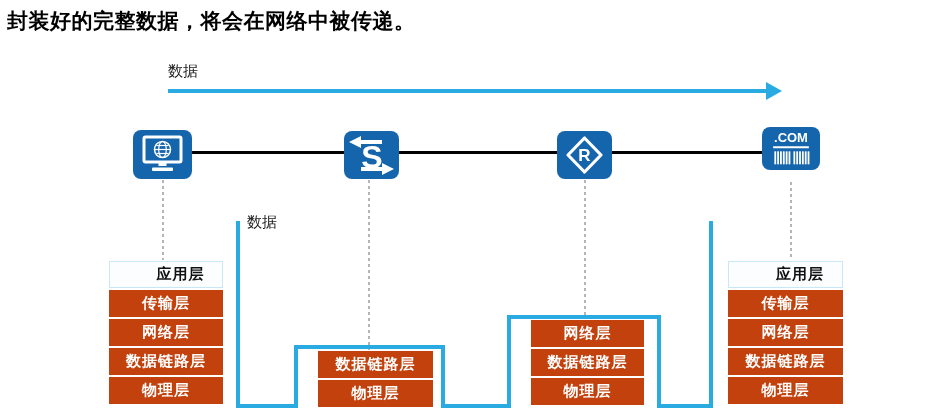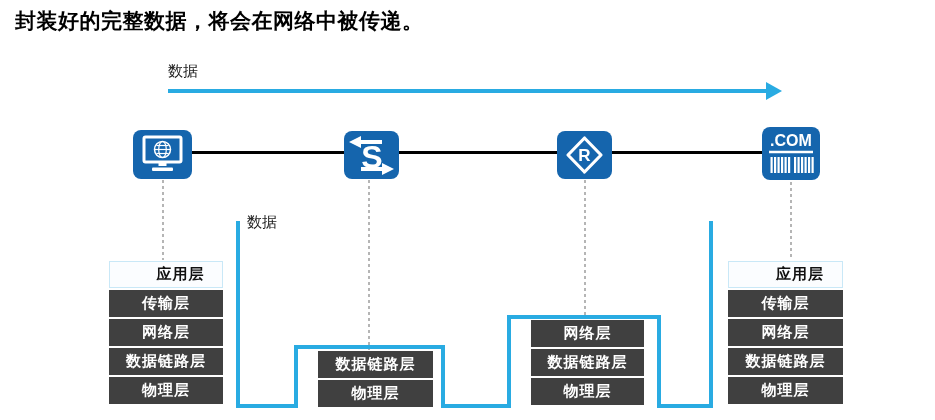--- a/index.html
+++ b/index.html
@@ -2,37 +2,37 @@
 <html><head>
 <meta charset="utf-8">
 <style>
   html,body{margin:0;padding:0;background:#fff;}
   #canvas{
     position:relative;width:935px;height:420px;overflow:hidden;background:#fff;
     font-family:"Liberation Sans","DejaVu Sans",sans-serif;
   }
   .abs{position:absolute;}
   #title{
-    left:7px;top:7px;font-size:21px;font-weight:bold;color:#000;letter-spacing:0.5px;white-space:nowrap;margin-left:8px;
+    left:7px;top:7px;font-size:21px;font-weight:bold;color:#000;letter-spacing:0.5px;white-space:nowrap;
   }
   .small-label{font-size:15px;font-weight:normal;color:#1a1a1a;white-space:nowrap;}
   
   #top-arrow-line{left:168px;top:89px;width:600px;height:4px;background:#29ABE2;}
   #top-arrow-head{
     left:766px;top:82px;width:0;height:0;
     border-left:16px solid #29ABE2;border-top:9px solid transparent;border-bottom:9px solid transparent;
   }
   
   #backbone-line{left:162px;top:151px;width:630px;height:3px;background:#000;}
   
   .device{background:#1565AD;border-radius:8px;z-index:3;}
   #device-host-left{left:133px;top:130px;width:59px;height:49px;}
   #device-switch{left:344px;top:131px;width:55px;height:48px;}
   #device-router{left:557px;top:131px;width:55px;height:48px;}
-  #device-server{left:762px;top:127px;width:58px;height:53px;}
+  #device-server{left:762px;top:127px;width:58px;height:43px;}
   .device svg{display:block;width:100%;height:100%;}
   
   .dotted-v{
     width:2px;
     background:repeating-linear-gradient(to bottom,#b5b5b5 0 3px,transparent 3px 6px);
     z-index:1;
   }
   #drop-host-left{left:162px;top:180px;height:80px;}
   #drop-switch{left:368px;top:180px;height:170px;}
   #drop-router{left:584px;top:180px;height:137px;}
@@ -44,21 +44,21 @@
   
   .stack{display:flex;flex-direction:column;gap:2px;z-index:4;}
   #stack-host-left{left:109px;top:261px;width:114px;}
   #stack-switch{left:318px;top:351px;width:115px;}
   #stack-router{left:531px;top:320px;width:113px;}
   #stack-host-right{left:728px;top:261px;width:115px;}
   .layer-cell{
     box-sizing:border-box;height:27px;display:flex;align-items:center;justify-content:center;
     font-size:15px;font-weight:bold;letter-spacing:1px;
   }
-  .layer-cell.blue{background:#404040;color:#fff;}
+  .layer-cell.blue{background:#c2410c;color:#fff;}
   .layer-cell.light{background:#FBFDFF;color:#111;border:1px solid #C9E8F7;padding-left:29px;}
 </style>
 </head>
 <body>
 
 <div id="canvas">
 
   <div id="title" class="abs">封装好的完整数据，将会在网络中被传递。</div>
 
   <div id="top-arrow-label" class="abs small-label">数据</div>

